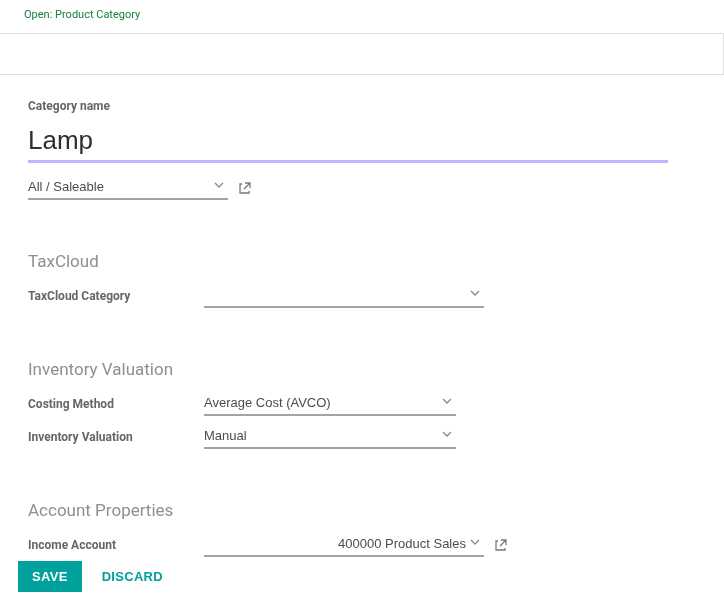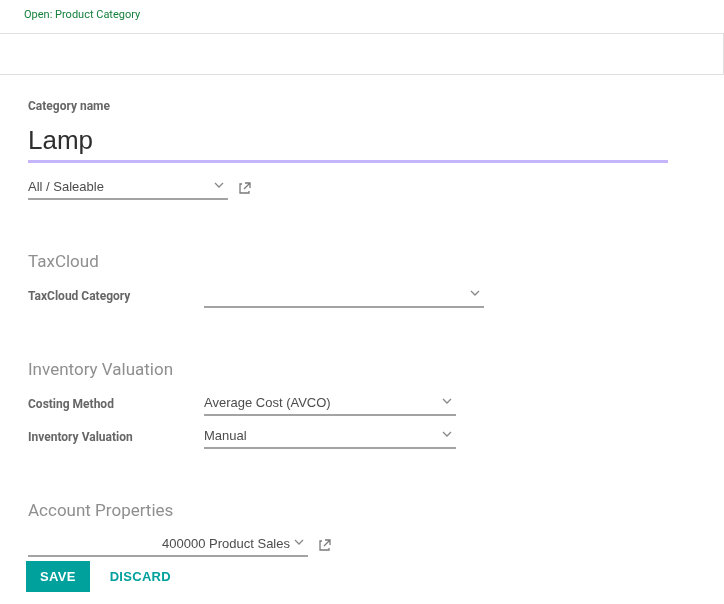--- a/index.html
+++ b/index.html
@@ -89,21 +89,21 @@
     }
     .ext-link {
       margin-left: 10px;
       display: inline-flex;
       align-items: center;
       cursor: pointer;
     }
     .footer {
       position: absolute;
       bottom: 0;
-      left: 16px;
+      left: 8px;
       width: 633px;
       padding: 12px 10px;
       display: flex;
       align-items: center;
       gap: 20px;
     }
     .btn-save {
       background: #00a09d;
       color: #fff;
       font-weight: 700;
@@ -184,20 +184,21 @@
       <span class="caret">
         <svg width="10" height="10" viewBox="0 0 10 10">
             <path d="M1 3 L5 7 L9 3" fill="none" stroke="#888" stroke-width="1.3"></path>
           </svg>
       </span>
     </div>
   </div>
 
   <div class="section-title">Account Properties</div>
   <div class="row">
+    <label class="field-label">Income Account</label>
     <div class="select-field">
       <input type="text" class="select-input wider" value="400000 Product Sales" style="">
       <span class="caret">
         <svg width="10" height="10" viewBox="0 0 10 10">
             <path d="M1 3 L5 7 L9 3" fill="none" stroke="#888" stroke-width="1.3"></path>
           </svg>
       </span>
     </div>
     <span class="ext-link">
       <svg width="14" height="14" viewBox="0 0 14 14">

